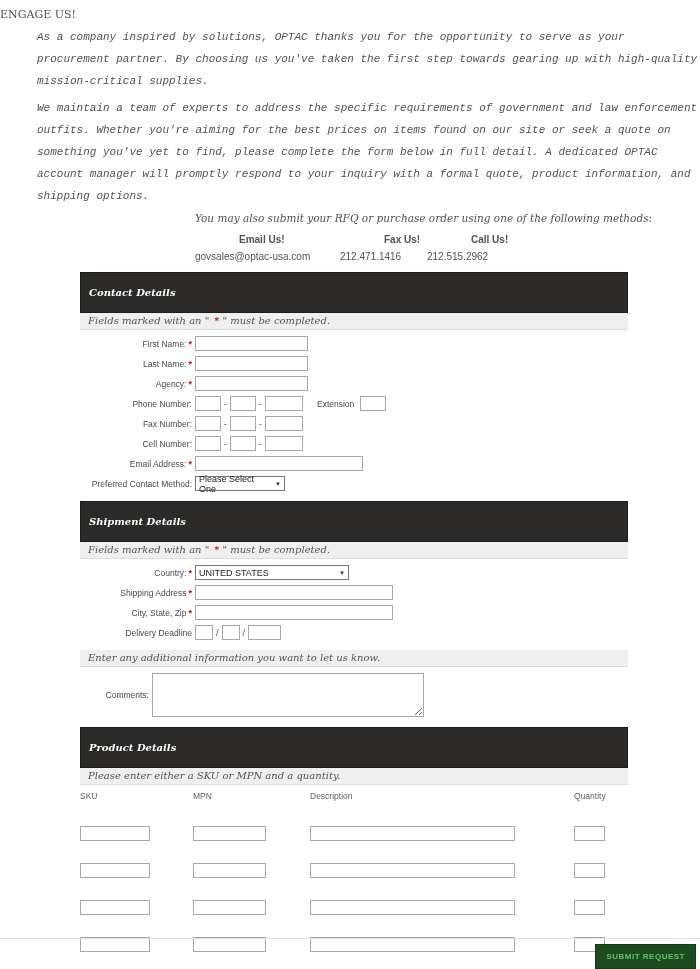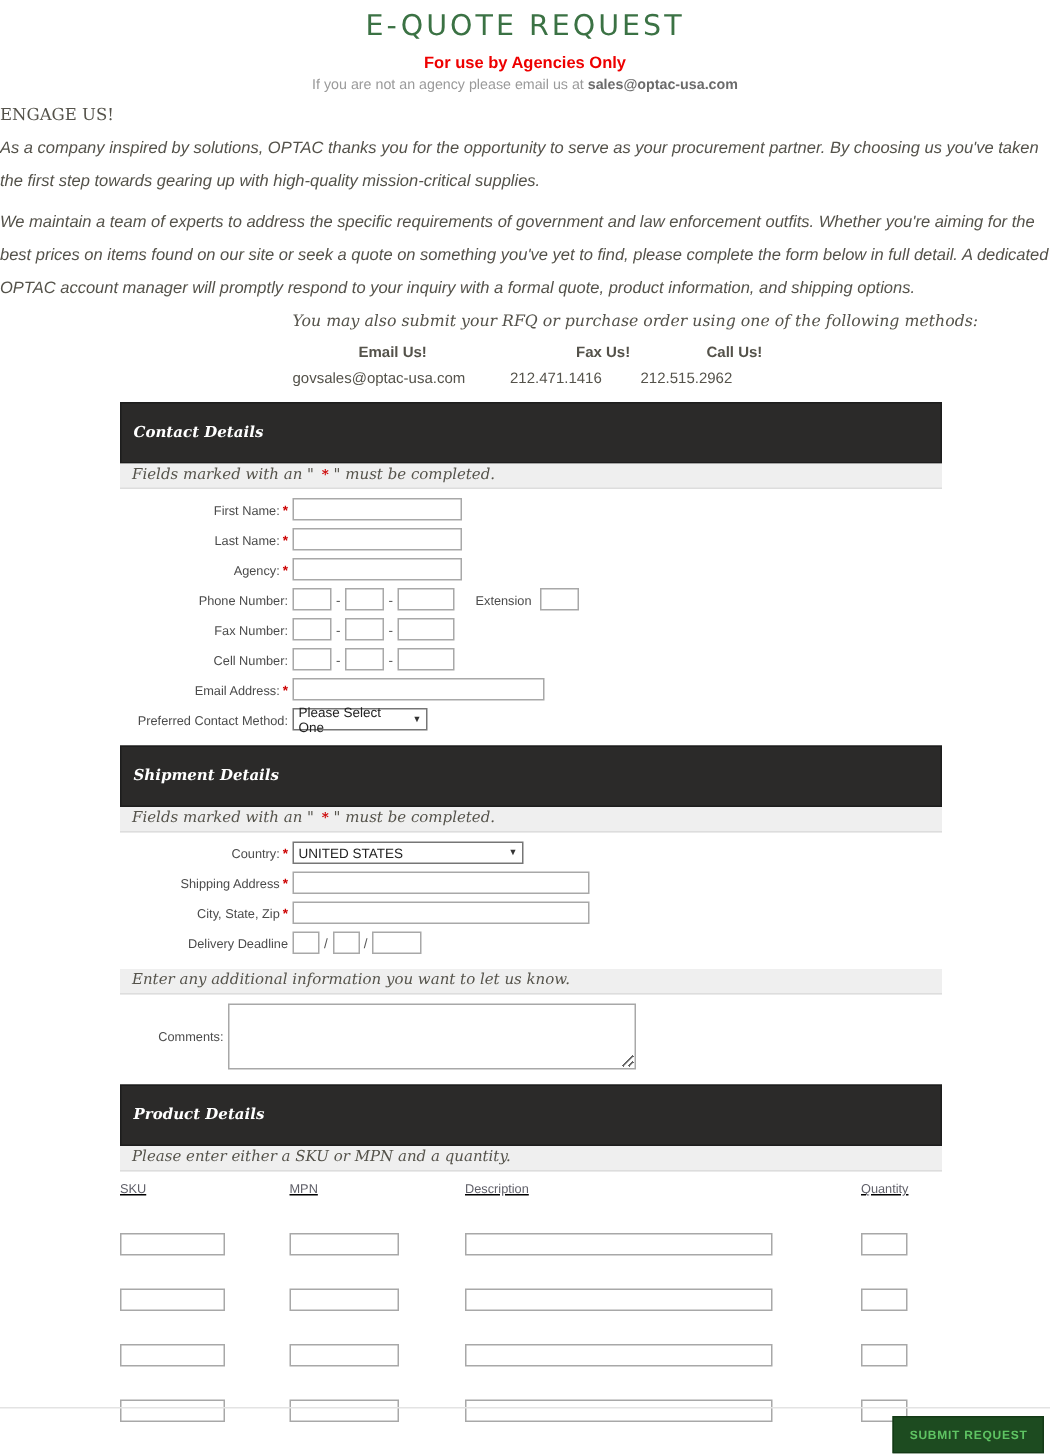--- a/index.html
+++ b/index.html
@@ -18,22 +18,22 @@
   .head{text-align:center; padding-top:6px;}
   h1{font-family:"DejaVu Sans", sans-serif; font-weight:400; font-size:19px;
      letter-spacing:2px; color:var(--title_green);}
   .notice{margin-top:8px; font-size:11px; font-weight:bold; color:var(--notice_red);}
   .agency-note{margin-top:3px; font-size:9.5px; color:var(--note_gray);}
   .agency-note .mail{color:var(--email_bold); font-weight:bold; text-decoration:none; cursor:pointer;}
 
   
   .intro{color:var(--text_muted);}
   .engage{margin-top:8px; font-family:"DejaVu Serif", serif; font-size:11px;}
-  .intro p{margin-top:5px; font-family:Liberation Sans, sans-serif; font-style:italic;
-           font-size:11px; line-height:22px;}
+  .intro p{margin-top:5px; font-family:Liberation Mono, monospace; font-style:italic;
+           font-size:11px; line-height:22px;margin-left:37px;}
   .submit-note{margin:5px 0 0 195px; font-family:"DejaVu Serif", serif;
                font-style:italic; font-size:10.5px;}
   .methods{display:flex; margin:10px 0 0 195px;}
   .mcol1{width:145px;} .mcol2{width:87px;} .mcol3{width:auto;}
   .mlabel{font-size:10px; font-weight:bold; color:var(--text_muted);margin-left:44px;}
   .mval{margin-top:6px; font-size:10px; color:var(--text_muted);}
 
   
   .section{margin:10px 0 0 80px; width:548px;}
   .bar-dark{background:var(--bar_dark_bg); color:var(--bar_dark_text);
@@ -57,46 +57,38 @@
   .ext-label{font-size:8.5px; color:var(--label_color); margin:0 6px 0 14px;}
   .fselect{border:1px solid var(--select_border); height:15px; background:#fff;
            display:inline-flex; align-items:center; justify-content:space-between;
            font-size:9px; color:#222; padding:0 3px; cursor:pointer;}
   .sel88{width:90px;} .sel193{width:154px;}
   .arrow{font-size:6px; color:#333; margin-left:4px;}
   textarea.comments{border:1px solid var(--input_border); width:272px; height:44px;
            font-size:10px; font-family:"Liberation Sans", sans-serif; padding:2px;}
 
   
-  .prow{display:flex; align-items:center; margin-bottom:19px;text-decoration:underline;}
+  .prow{display:flex; align-items:center; margin-bottom:19px;}
   .pc1{width:113px;} .pc2{width:117px;} .pc3{width:264px;} .pc4{width:auto;}
   .phead{font-size:8.5px; color:var(--col_header); margin-bottom:3px;}
   .sku{width:70px;} .mpn{width:73px;} .desc{width:205px;} .qty{width:31px;}
 
   
   .footer{position:absolute; left:0; right:0; bottom:0; height:31px;
           border-top:1px solid var(--divider); text-align:right; padding:5px 4px 14px 0;}
   .submit{background:var(--button_bg); color:var(--button_text);
           border:1px solid var(--button_border); font-size:8px; font-weight:bold;
           letter-spacing:0.5px; padding:7px 10px; cursor:pointer;
           font-family:"Liberation Sans", sans-serif;}
 </style>
 </head>
 <body>
 
 <div class="page">
 
-  <div class="head">
-    <h1>E-QUOTE REQUEST</h1>
-    <div class="notice">For use by Agencies Only</div>
-    <div class="agency-note">
-      <span>If you are not an agency please email us at</span>
-      <a class="mail">sales@optac-usa.com</a>
-    </div>
-  </div>
 
   <div class="intro">
     <div class="engage">ENGAGE US!</div>
     <p>As a company inspired by solutions, OPTAC thanks you for the opportunity to serve as your procurement partner. By choosing us you've taken the first step towards gearing up with high-quality mission-critical supplies.</p>
     <p>We maintain a team of experts to address the specific requirements of government and law enforcement outfits. Whether you're aiming for the best prices on items found on our site or seek a quote on something you've yet to find, please complete the form below in full detail. A dedicated OPTAC account manager will promptly respond to your inquiry with a formal quote, product information, and shipping options.</p>
     <div class="submit-note">You may also submit your RFQ or purchase order using one of the following methods:</div>
     <div class="methods">
       <div class="mcol1">
         <div class="mlabel">Email Us!</div>
         <div class="mval">govsales@optac-usa.com</div>

